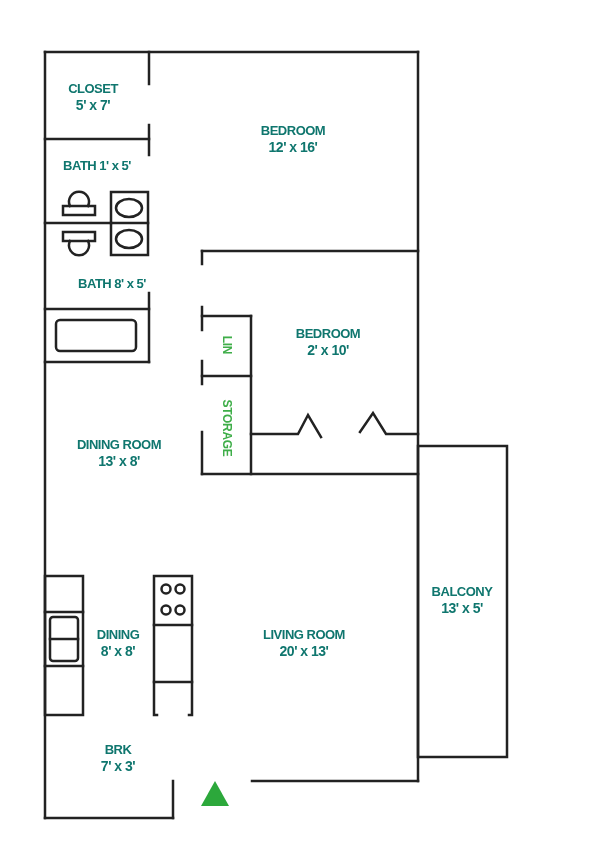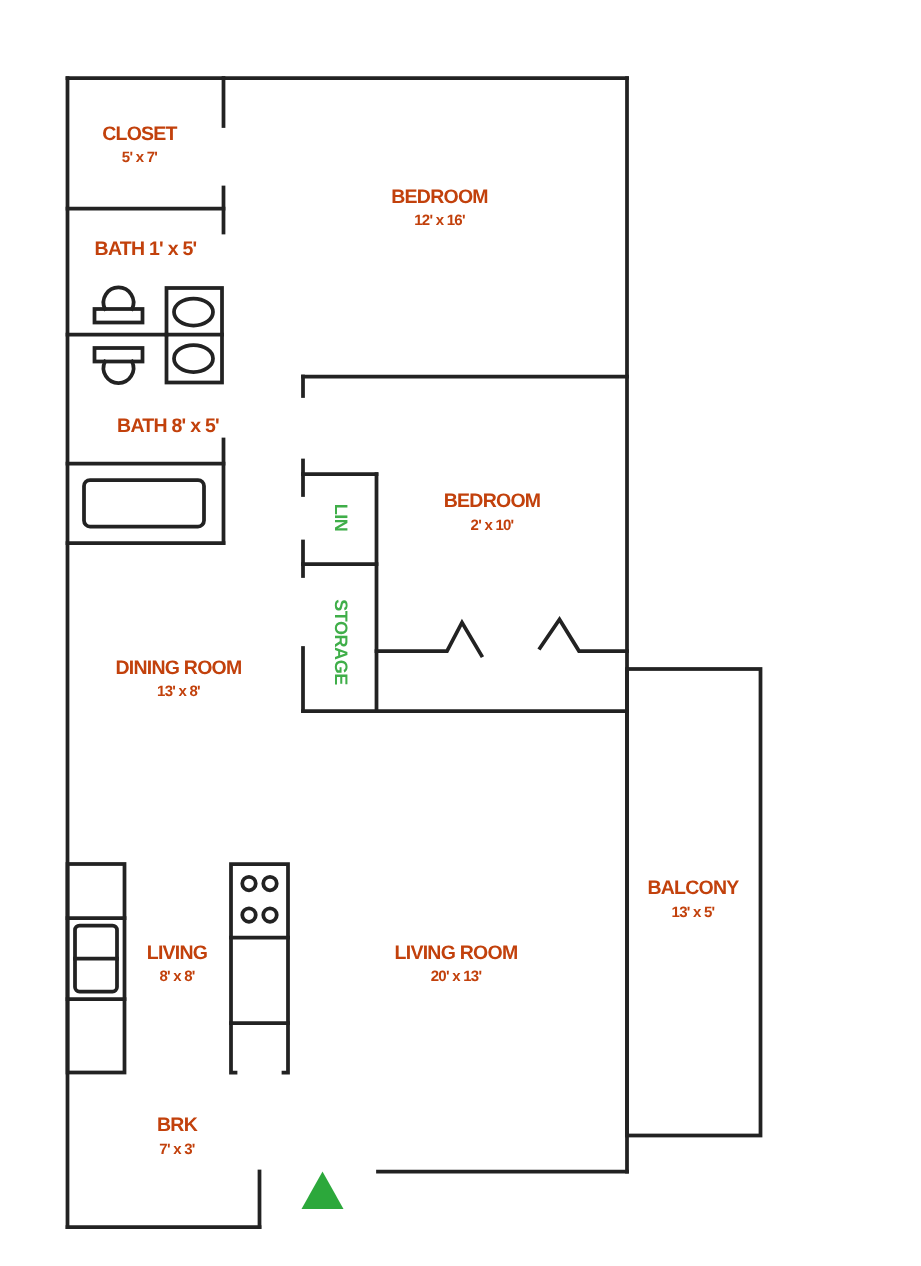--- a/index.html
+++ b/index.html
@@ -1,24 +1,24 @@
 <!DOCTYPE html>
 <html><head>
 <meta charset="utf-8">
 <style>
   html, body { margin:0; padding:0; background:#ffffff; }
   body { width:614px; height:844px; position:relative; overflow:hidden; }
   #plan { position:absolute; left:0; top:0; width:614px; height:844px; }
   .label {
-    position:absolute; color:#c2410c; font-family:"Liberation Sans", sans-serif;
+    position:absolute; color:#0f766e; font-family:"Liberation Sans", sans-serif;
     font-weight:bold; font-size:13px; line-height:17px; text-align:center;
     transform:translateX(-50%); letter-spacing:-0.5px; white-space:nowrap;
     font-stretch:condensed;
   }
-  .label .dim { display:block; font-size:10px; }
+  .label .dim { display:block; font-size:14px; }
   .vert {
     position:absolute; color:#3fae49; font-family:"Liberation Sans", sans-serif;
     font-weight:bold; font-size:12px; letter-spacing:-0.3px; white-space:nowrap;
     transform:translate(-50%,-50%) rotate(90deg);
   }
 </style>
 </head>
 <body>
 
 <svg id="plan" viewBox="0 0 614 844" xmlns="http://www.w3.org/2000/svg">
@@ -111,21 +111,21 @@
 <div class="vert" style="left:227px;top:428px;">STORAGE</div>
 <div class="label" style="left:119px;top:436px;">
   <span>DINING ROOM</span>
   <span class="dim">13' x 8'</span>
 </div>
 <div class="label" style="left:462px;top:583px;">
   <span>BALCONY</span>
   <span class="dim">13' x 5'</span>
 </div>
 <div class="label" style="left:118px;top:626px;">
-  <span>LIVING</span>
+  <span>DINING</span>
   <span class="dim">8' x 8'</span>
 </div>
 <div class="label" style="left:304px;top:626px;">
   <span>LIVING ROOM</span>
   <span class="dim">20' x 13'</span>
 </div>
 <div class="label" style="left:118px;top:741px;">
   <span>BRK</span>
   <span class="dim">7' x 3'</span>
 </div>

